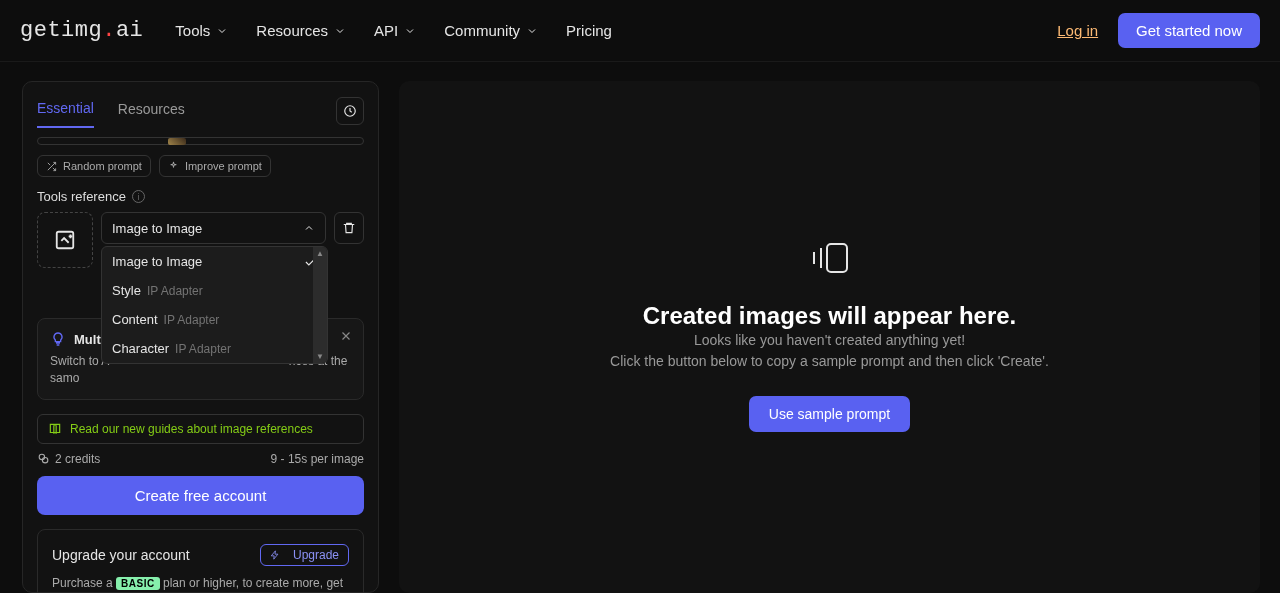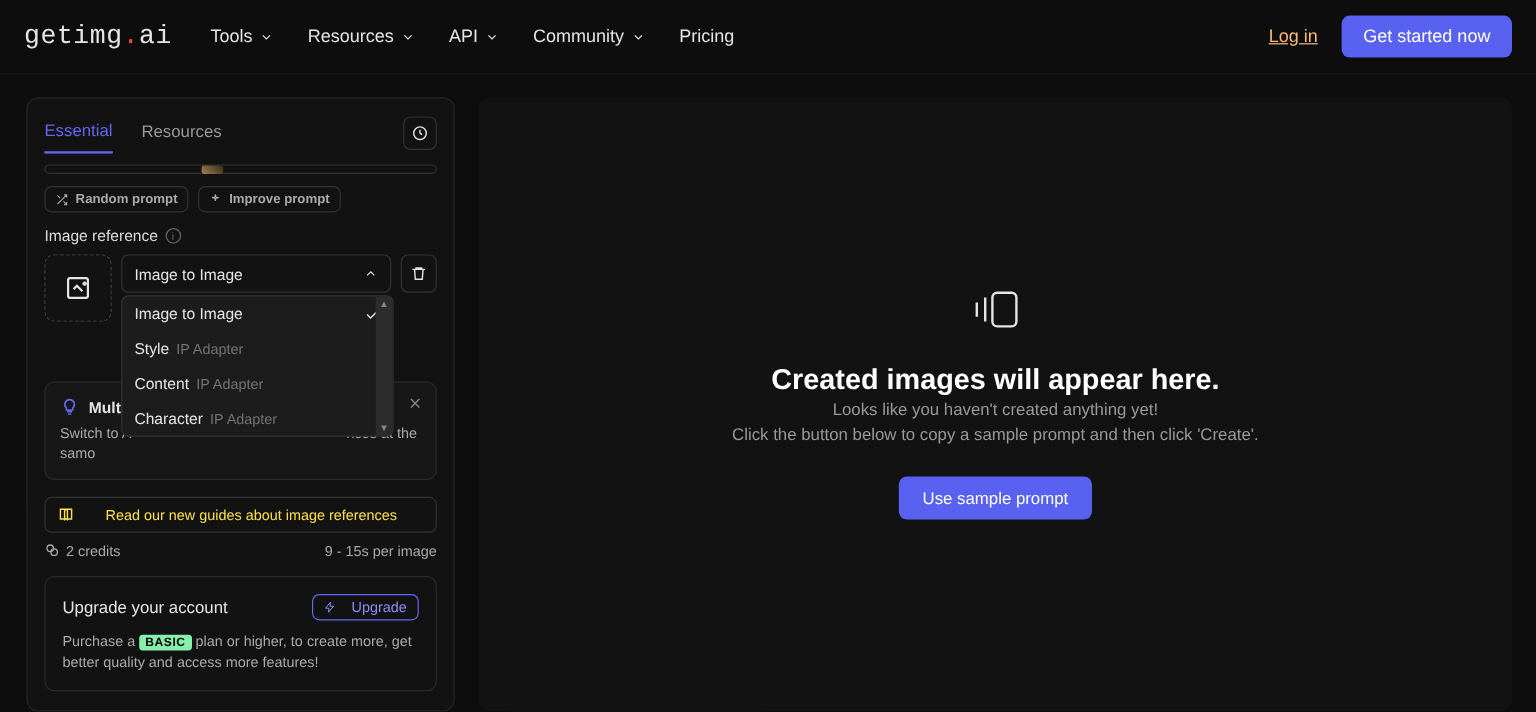--- a/index.html
+++ b/index.html
@@ -24,21 +24,21 @@
 .tabs { display: flex; align-items: center; padding: 12px 14px 0 14px; gap: 24px; border-bottom: 1px solid transparent; }
 .tab { font-size: 14px; padding: 6px 0 10px 0; color: #999; cursor: pointer; }
 .tab.active { color: #6168f2; border-bottom: 2px solid #6168f2; }
 .history-btn { margin-left: auto; width: 28px; height: 28px; border: 1px solid #333; border-radius: 6px; display: flex; align-items: center; justify-content: center; cursor: pointer; }
 
 .panel-body { padding: 8px 14px; position: relative; }
 
 .thumb-row { border: 1px solid #333; border-radius: 6px; height: 8px; margin-bottom: 10px; display: flex; gap: 4px; padding: 0; align-items: center; }
 .mini-thumb { width: 18px; height: 7px; background: linear-gradient(45deg,#a0844a,#3a2a1a); border-radius: 2px; margin-left: 130px; }
 
-.prompt-btns { display: flex; gap: 8px; margin: 0 0 12px 0; font-weight: bold; }
+.prompt-btns { display: flex; gap: 8px; margin: 0 0 12px 0; }
 .pill { display: flex; align-items: center; gap: 6px; border: 1px solid #333; border-radius: 6px; padding: 4px 8px; font-size: 11px; color: #aaa; cursor: pointer; }
 
 .section-label { display: flex; align-items: center; gap: 6px; font-size: 13px; color: #ddd; margin: 8px 0; }
 .info-icon { width: 13px; height: 13px; border: 1px solid #666; border-radius: 50%; display: inline-flex; align-items: center; justify-content: center; font-size: 9px; color: #666; }
 
 .ref-row { display: flex; gap: 8px; align-items: flex-start; position: relative; }
 .ref-box { width: 56px; height: 56px; border: 1px dashed #444; border-radius: 8px; display: flex; align-items: center; justify-content: center; cursor: pointer; }
 .ref-select { flex: 1; border: 1px solid #333; border-radius: 6px; height: 32px; display: flex; align-items: center; padding: 0 10px; font-size: 13px; cursor: pointer; position: relative; }
 .ref-select .chevron { margin-left: auto; }
 .trash-btn { width: 30px; height: 32px; border: 1px solid #333; border-radius: 6px; display: flex; align-items: center; justify-content: center; cursor: pointer; }
@@ -51,21 +51,21 @@
 .dropdown-item .check { margin-left: auto; }
 .scroll-track { position: absolute; right: 0; top: 0; bottom: 0; width: 14px; background: #2c2c2c; display: flex; flex-direction: column; align-items: center; justify-content: space-between; padding: 2px 0; }
 .scroll-arrow { font-size: 8px; color: #888; cursor: pointer; }
 
 .tip-card { background: #171717; border: 1px solid #2a2a2a; border-radius: 8px; padding: 12px; margin-top: 50px; position: relative; }
 .tip-title { display: flex; align-items: center; gap: 8px; font-size: 13px; font-weight: 600; }
 .tip-title svg { color: #6168f2; }
 .tip-close { position: absolute; right: 10px; top: 10px; cursor: pointer; color: #888; }
 .tip-text { font-size: 12px; color: #aaa; margin-top: 6px; line-height: 1.4; }
 
-.guide-btn { display: flex; align-items: center; gap: 26px; border: 1px solid #333; border-radius: 6px; padding: 7px 10px; font-size: 12px; margin-top: 14px; cursor: pointer; color: #fde047; }
+.guide-btn { display: flex; align-items: center; gap: 8px; border: 1px solid #333; border-radius: 6px; padding: 7px 10px; font-size: 12px; margin-top: 14px; cursor: pointer; color: #84cc16; }
 
 .credits-row { display: flex; justify-content: space-between; align-items: flex-end; font-size: 12px; color: #aaa; margin-top: 8px; }
 .credits-row .left { display: flex; align-items: center; gap: 5px; }
 
 .create-btn { width: 100%; background: #5961f1; color: #fff; border: none; border-radius: 8px; padding: 11px 0; font-size: 15px; font-weight: 500; margin-top: 10px; cursor: pointer; }
 
 .upgrade-card { border: 1px solid #2a2a2a; border-radius: 8px; padding: 14px; margin-top: 14px; }
 .upgrade-head { display: flex; justify-content: space-between; align-items: center; }
 .upgrade-title { font-size: 14px; font-weight: 400; }
 .upgrade-btn { border: 1px solid #6168f2; color: #8b91f5; padding: 3px 9px; border-radius: 6px; font-size: 12px; display: flex; align-items: center; gap: 13px; cursor: pointer; background: transparent; }
@@ -151,21 +151,21 @@
         </div>
         <div class="pill">
           <svg width="11" height="11" viewBox="0 0 24 24">
               <path d="M12 2l1 5 5 1-5 1-1 5-1-5-5-1 5-1z"></path>
             </svg>
           <span>Improve prompt</span>
         </div>
       </div>
 
       <div class="section-label">
-        <span>Image reference</span>
+        <span>Tools reference</span>
         <span class="info-icon">i</span>
       </div>
 
       <div class="ref-row">
         <div class="ref-box">
           <svg width="22" height="22" viewBox="0 0 24 24" stroke="#666">
               <rect x="3" y="3" width="18" height="18" rx="2"></rect>
               <path d="M8 13l3-3 5 5M16 8h4M18 6v4"></path>
             </svg>
         </div>
@@ -233,20 +233,21 @@
         <div class="left">
           <svg width="13" height="13" viewBox="0 0 24 24">
               <circle cx="9" cy="9" r="5"></circle>
               <circle cx="15" cy="15" r="5"></circle>
             </svg>
           <span>2 credits</span>
         </div>
         <div>9 - 15s per image</div>
       </div>
 
+      <button class="create-btn">Create free account</button>
 
       <div class="upgrade-card">
         <div class="upgrade-head">
           <div class="upgrade-title">Upgrade your account</div>
           <button class="upgrade-btn">
             <svg width="10" height="10" viewBox="0 0 24 24" stroke="#8b91f5">
                 <path d="M13 2L3 14h7l-1 8 10-12h-7z"></path>
               </svg>
             <span>Upgrade</span>
           </button>

